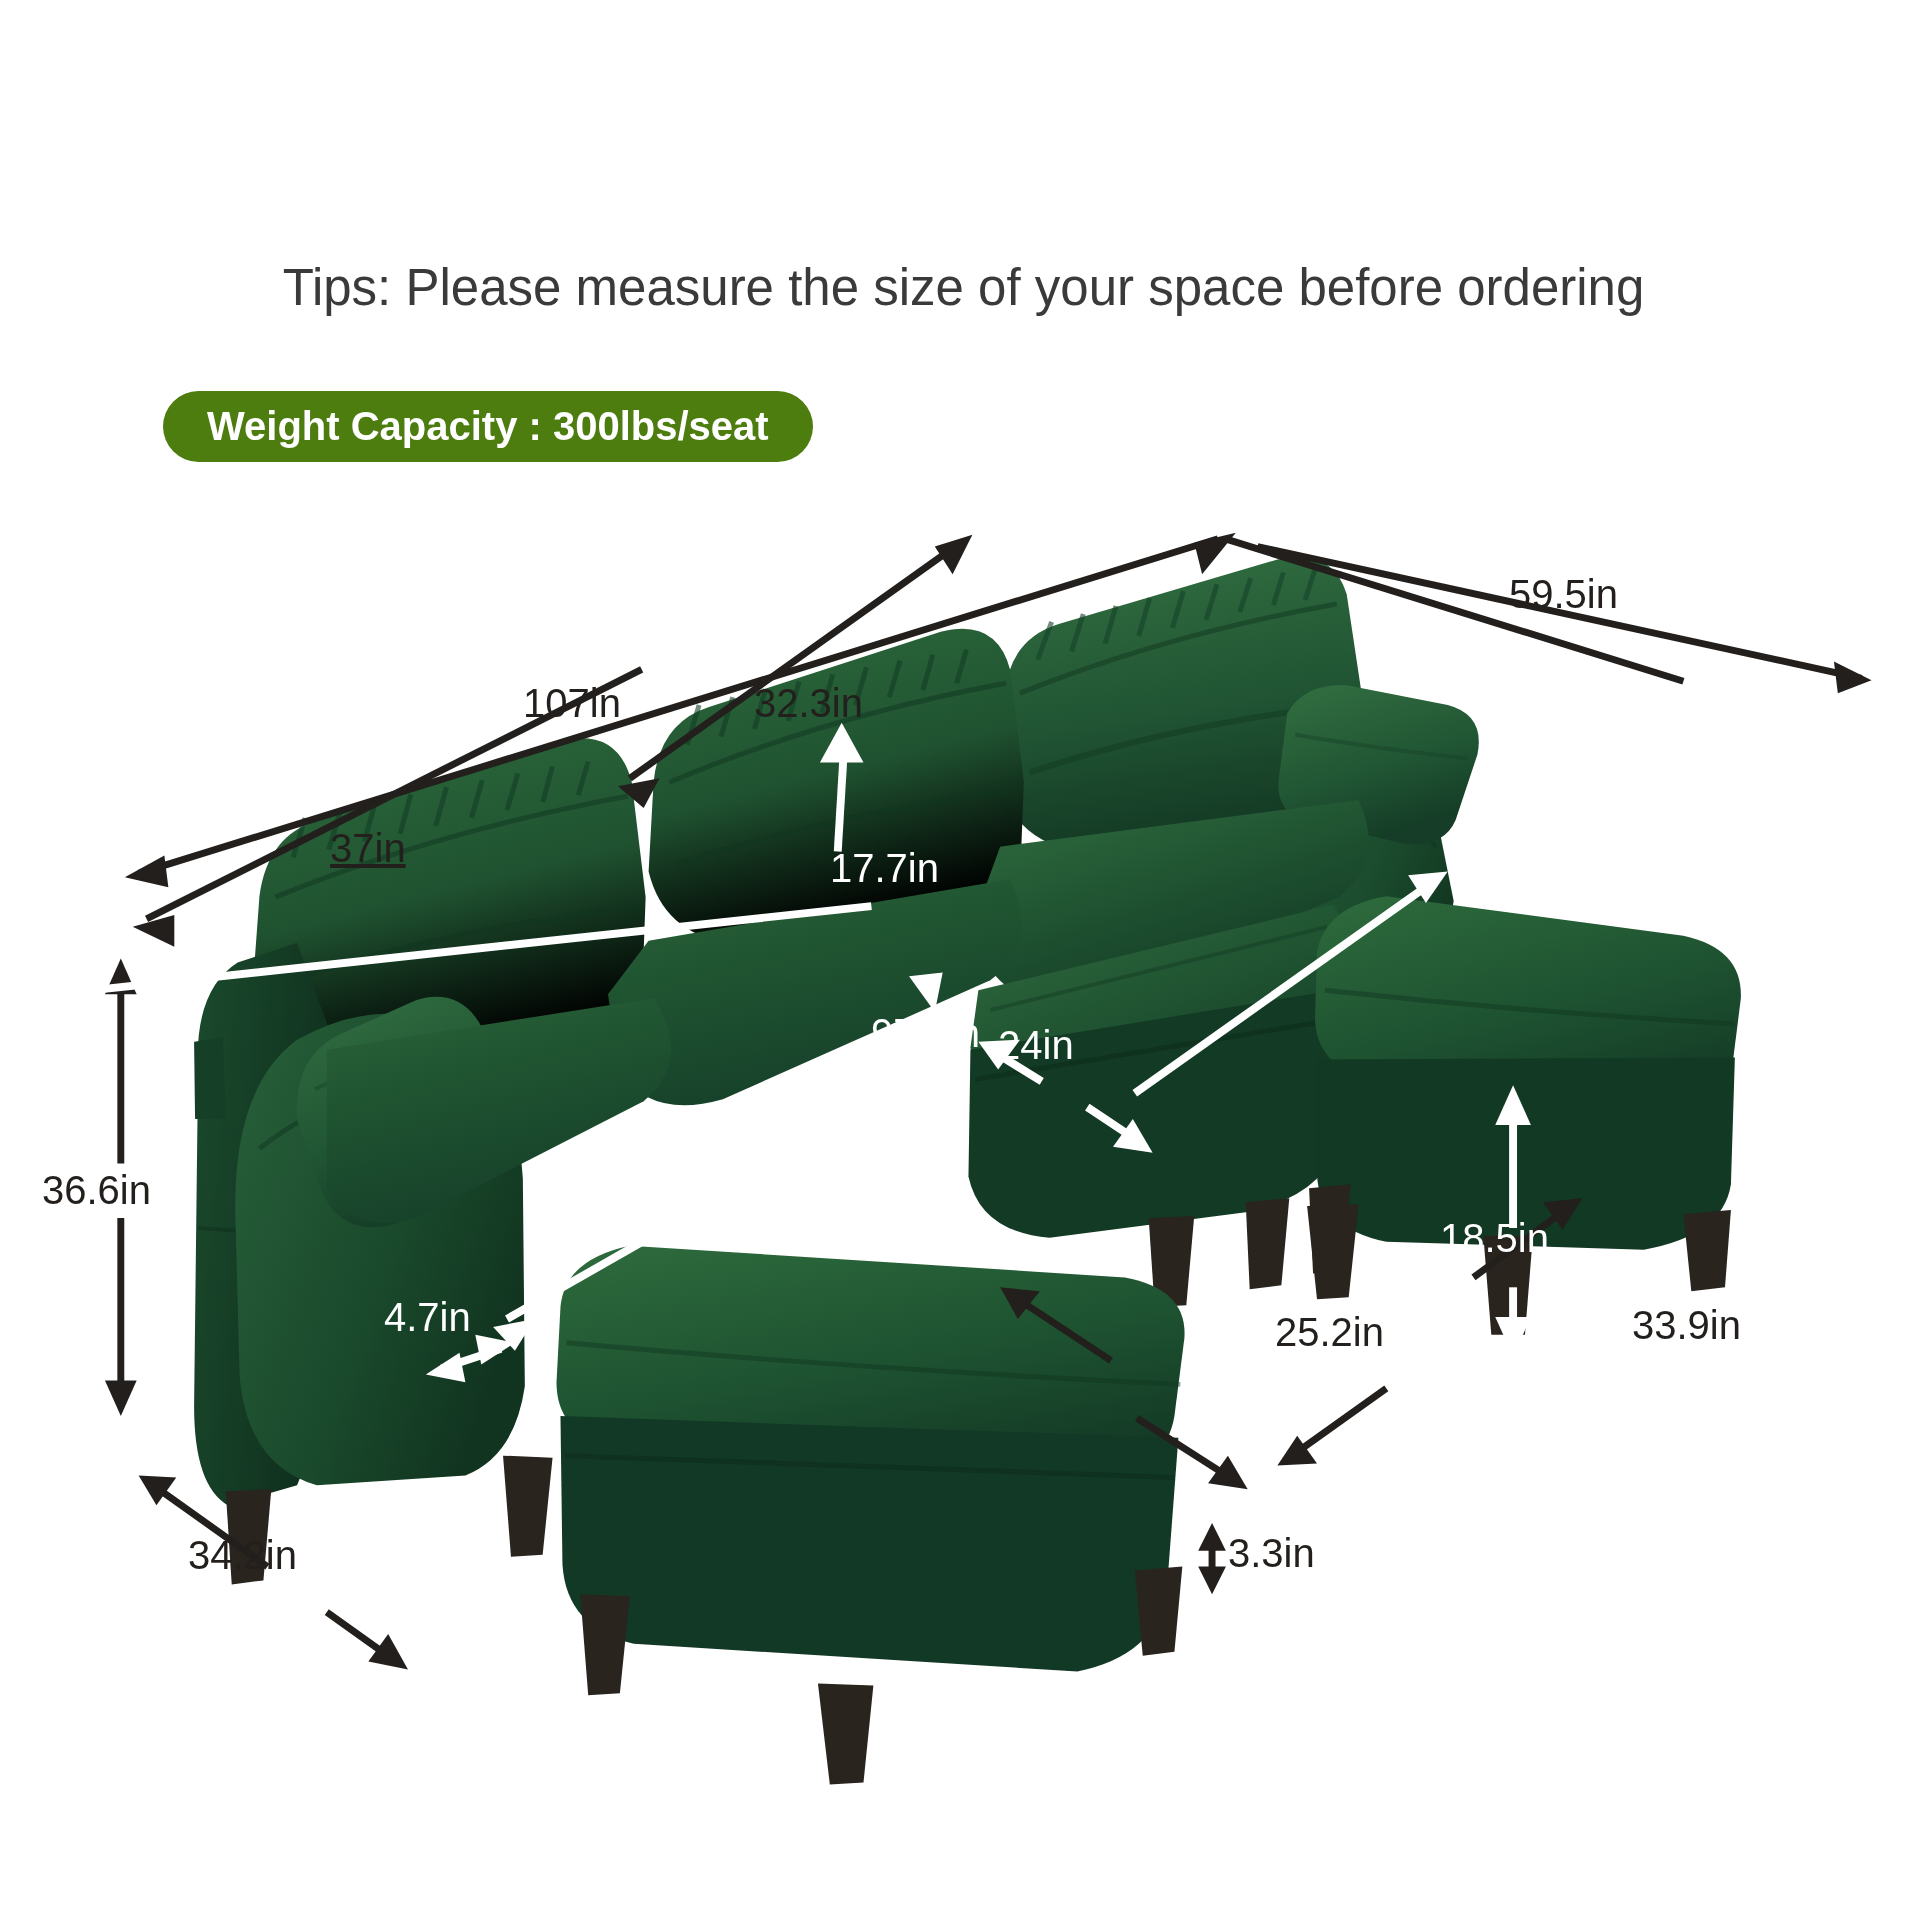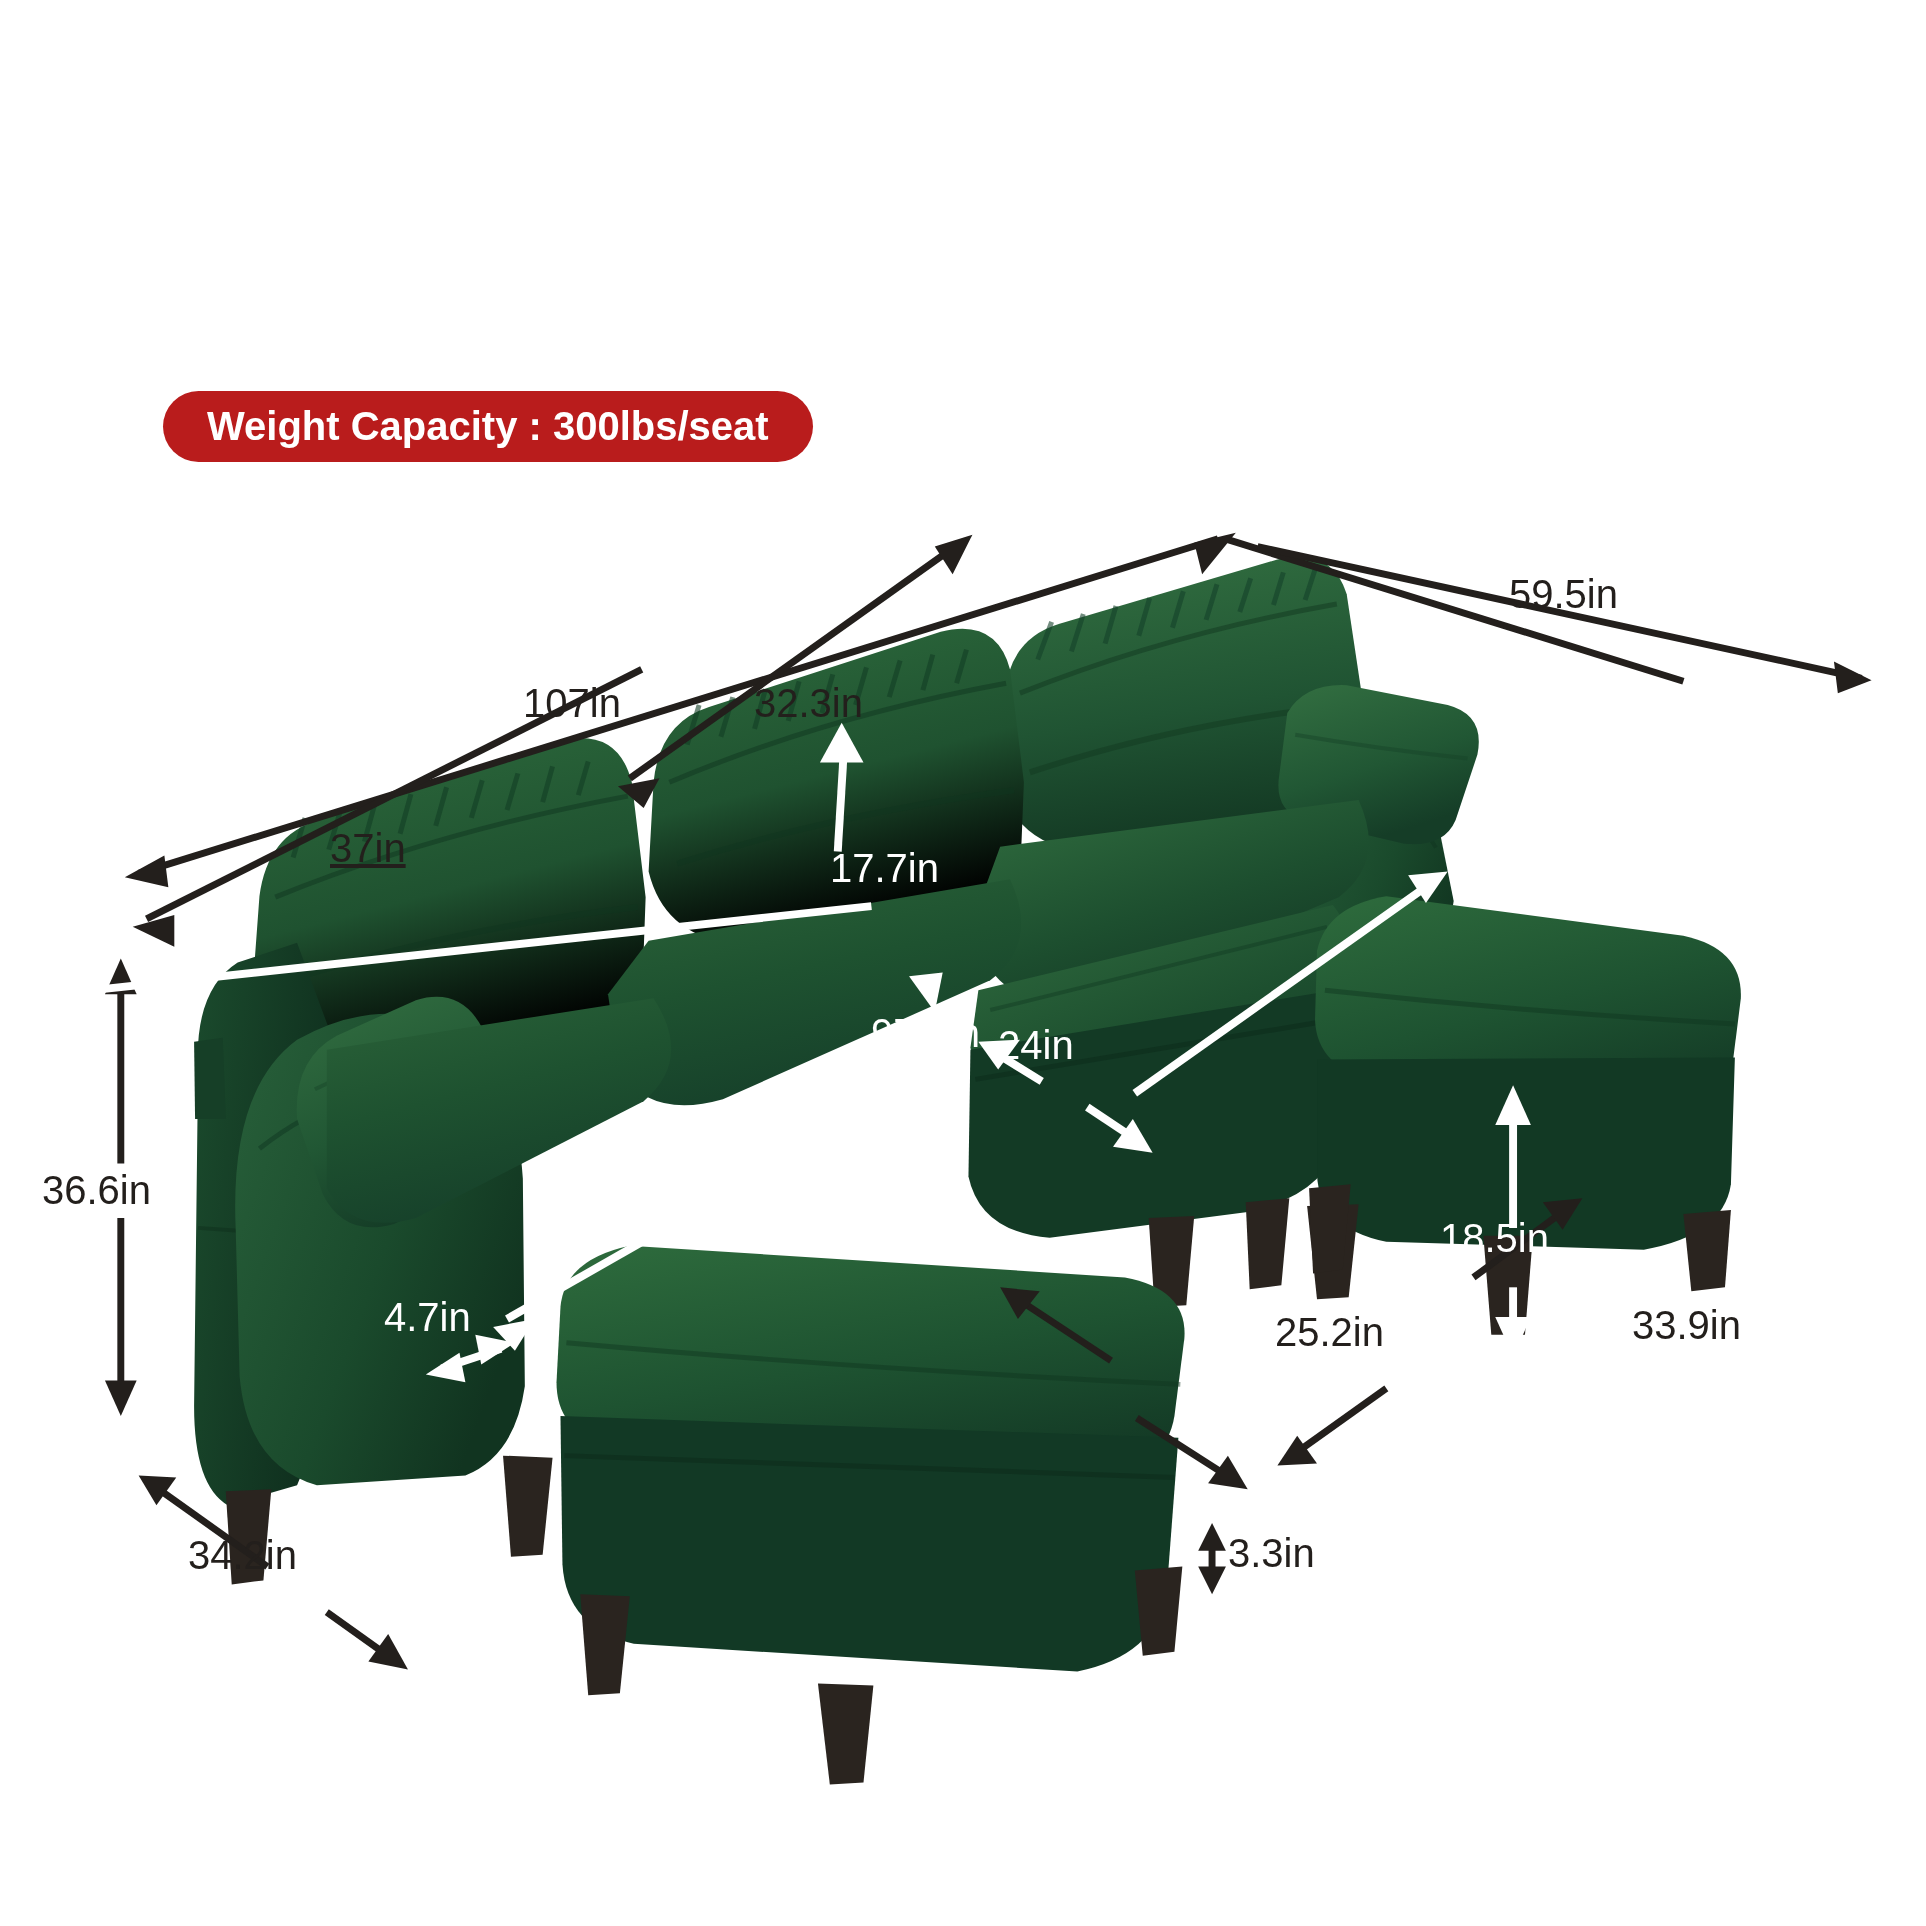--- a/index.html
+++ b/index.html
@@ -20,21 +20,21 @@
   }
   .subtitle{
     position:absolute;left:0;top:262px;width:100%;
     text-align:center;font-size:51px;font-weight:400;
     color:#3a3a3a;line-height:1;
   }
   .badge{
     position:absolute;left:163px;top:391px;
     height:71px;padding:0 44px;
     display:flex;align-items:center;
-    background:#b91c1c;border-radius:40px;
+    background:#4d7c0f;border-radius:40px;
     color:#ffffff;font-size:40px;font-weight:bold;
     white-space:nowrap;
   }
 
   
   #stage{position:absolute;left:0;top:0;width:1927px;height:1927px;}
   #stage svg{position:absolute;left:0;top:0;}
 
   
   .dim{
@@ -45,20 +45,21 @@
     line-height:1;
   }
   .dim.dark{color:#231f1c;}
   .dim.light{color:#ffffff;}
 </style>
 </head>
 <body>
 
 <div id="page">
 
+  <div class="subtitle">Tips: Please measure the size of your space before ordering</div>
   <div class="badge">
     <span>Weight Capacity : 300lbs/seat</span>
   </div>
 
   <div id="stage">
 
     <svg width="1927" height="1927" viewBox="0 0 1946 1946">
       <defs>
         <linearGradient id="gBack" x1="0" y1="0" x2="0.3" y2="1">
           <stop offset="0%" stop-color="#2e6b3d"></stop>

